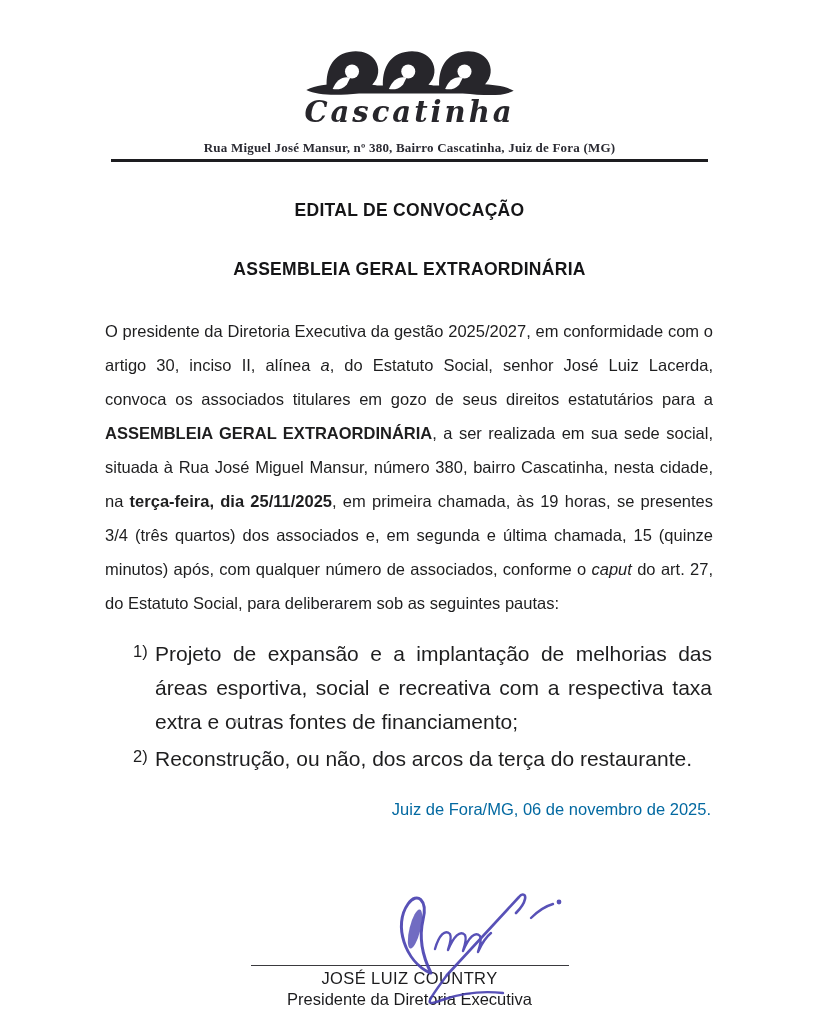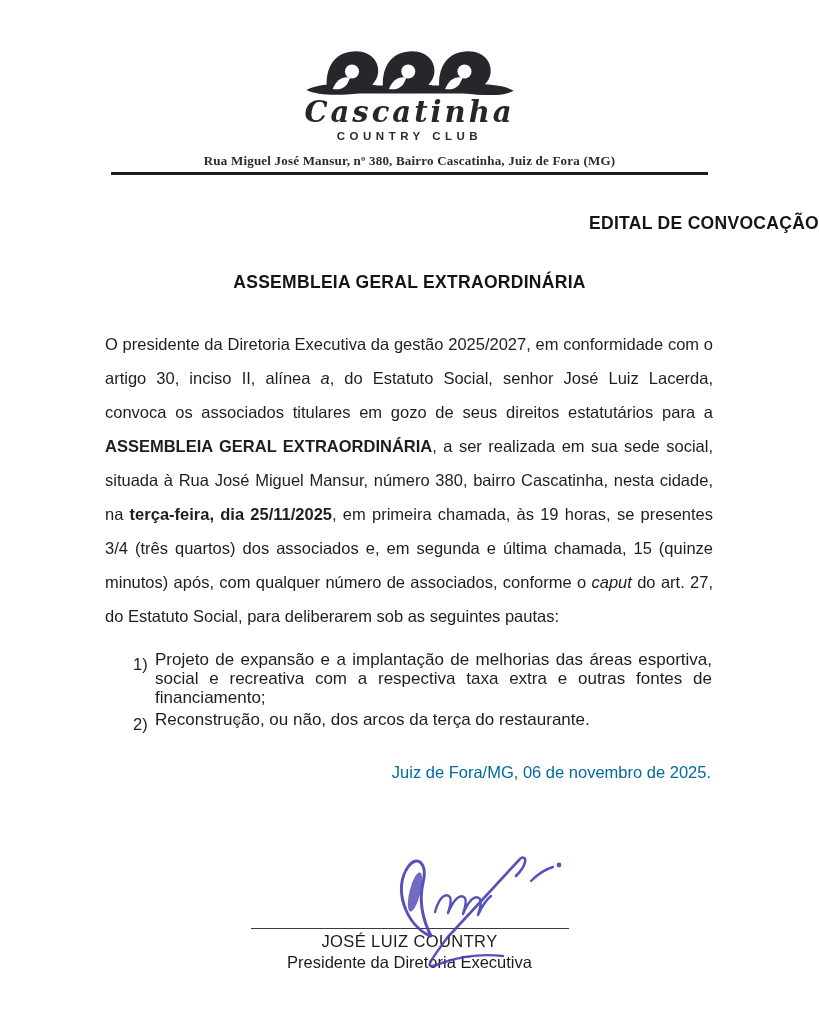--- a/index.html
+++ b/index.html
@@ -31,39 +31,39 @@
     font-family:"Liberation Serif", serif;
     font-weight:bold;font-size:13px;
     color:#2a2a32;letter-spacing:.2px;
   }
   .header-rule{
     width:597px;height:3px;margin:3px auto 0;
     background:#1d1d20;border:0;
   }
   
   .title-main{
-    margin:38px 0 0;text-align:right;
+    margin:38px 0 0;text-align:center;
     font-size:17.5px;font-weight:bold;letter-spacing:.3px;color:#151517;
   }
   .title-sub{
     margin:38px 0 0;text-align:center;
     font-size:17.5px;font-weight:bold;letter-spacing:.3px;color:#151517;
   }
   
   .body-par{
     margin:34px 106px 0 105px;
     font-size:16.5px;line-height:34px;
     text-align:justify;color:#1e1e1f;
   }
   .b{font-weight:bold;}
   .it{font-style:italic;}
   .agenda{margin:17px 107px 0 133px;}
   .agenda-item{display:flex;margin-bottom:3px;}
   .agenda-num{flex:0 0 22px;font-size:16.5px;line-height:28.5px;}
-  .agenda-text{flex:1;font-size:17px;line-height:19px;text-align:justify;}
+  .agenda-text{flex:1;font-size:21px;line-height:34px;text-align:justify;}
   .dateline{
     margin:24px 108px 0 105px;
     font-size:16.5px;text-align:right;color:#0369a1;
   }
   
   .sig-block{
     position:relative;
     width:320px;margin:0 auto;padding-top:146px;
     text-align:center;
   }
@@ -109,21 +109,20 @@
           <g transform="translate(184,6)">
             <path d="M-30,46 C-33,28 -28,10 -13,3 C2,-3 17,0 24,10 C30,19 29,30 21,38
                      C26,38 31,42 34,46 L6,46 C-8,48 -22,48 -30,46 Z"></path>
             <circle cx="-2" cy="23" r="8" fill="#ffffff"></circle>
             <path fill="#ffffff" d="M-24,43 C-20,33 -13,28 -4,30 L-8,38 C-13,43 -18,44 -24,43 Z"></path>
           </g>
         </g>
       </g>
     </svg>
     <div class="script-name">Cascatinha</div>
-    <div class="country-club">COUNTRY CLUB</div>
     <div class="address-line">Rua Miguel José Mansur, nº 380, Bairro Cascatinha, Juiz de Fora (MG)</div>
     <hr class="header-rule">
   </header>
 
   <h1 class="title-main">EDITAL DE CONVOCAÇÃO</h1>
   <h2 class="title-sub">ASSEMBLEIA GERAL EXTRAORDINÁRIA</h2>
 
   <p class="body-par"><span>O presidente da Diretoria Executiva da gestão 2025/2027, em conformidade com o artigo 30, inciso II, alínea </span><span class="it">a</span><span>, do Estatuto Social, senhor José Luiz Lacerda, convoca os associados titulares em gozo de seus direitos estatutários para a </span><span class="b">ASSEMBLEIA GERAL EXTRAORDINÁRIA</span><span>, a ser realizada em sua sede social, situada à Rua José Miguel Mansur, número 380, bairro Cascatinha, nesta cidade, na </span><span class="b">terça-feira, dia 25/11/2025</span><span>, em primeira chamada, às 19 horas, se presentes 3/4 (três quartos) dos associados e, em segunda e última chamada, 15 (quinze minutos) após, com qualquer número de associados, conforme o </span><span class="it">caput</span><span> do art. 27, do Estatuto Social, para deliberarem sob as seguintes pautas:</span></p>
 
   <div class="agenda">

